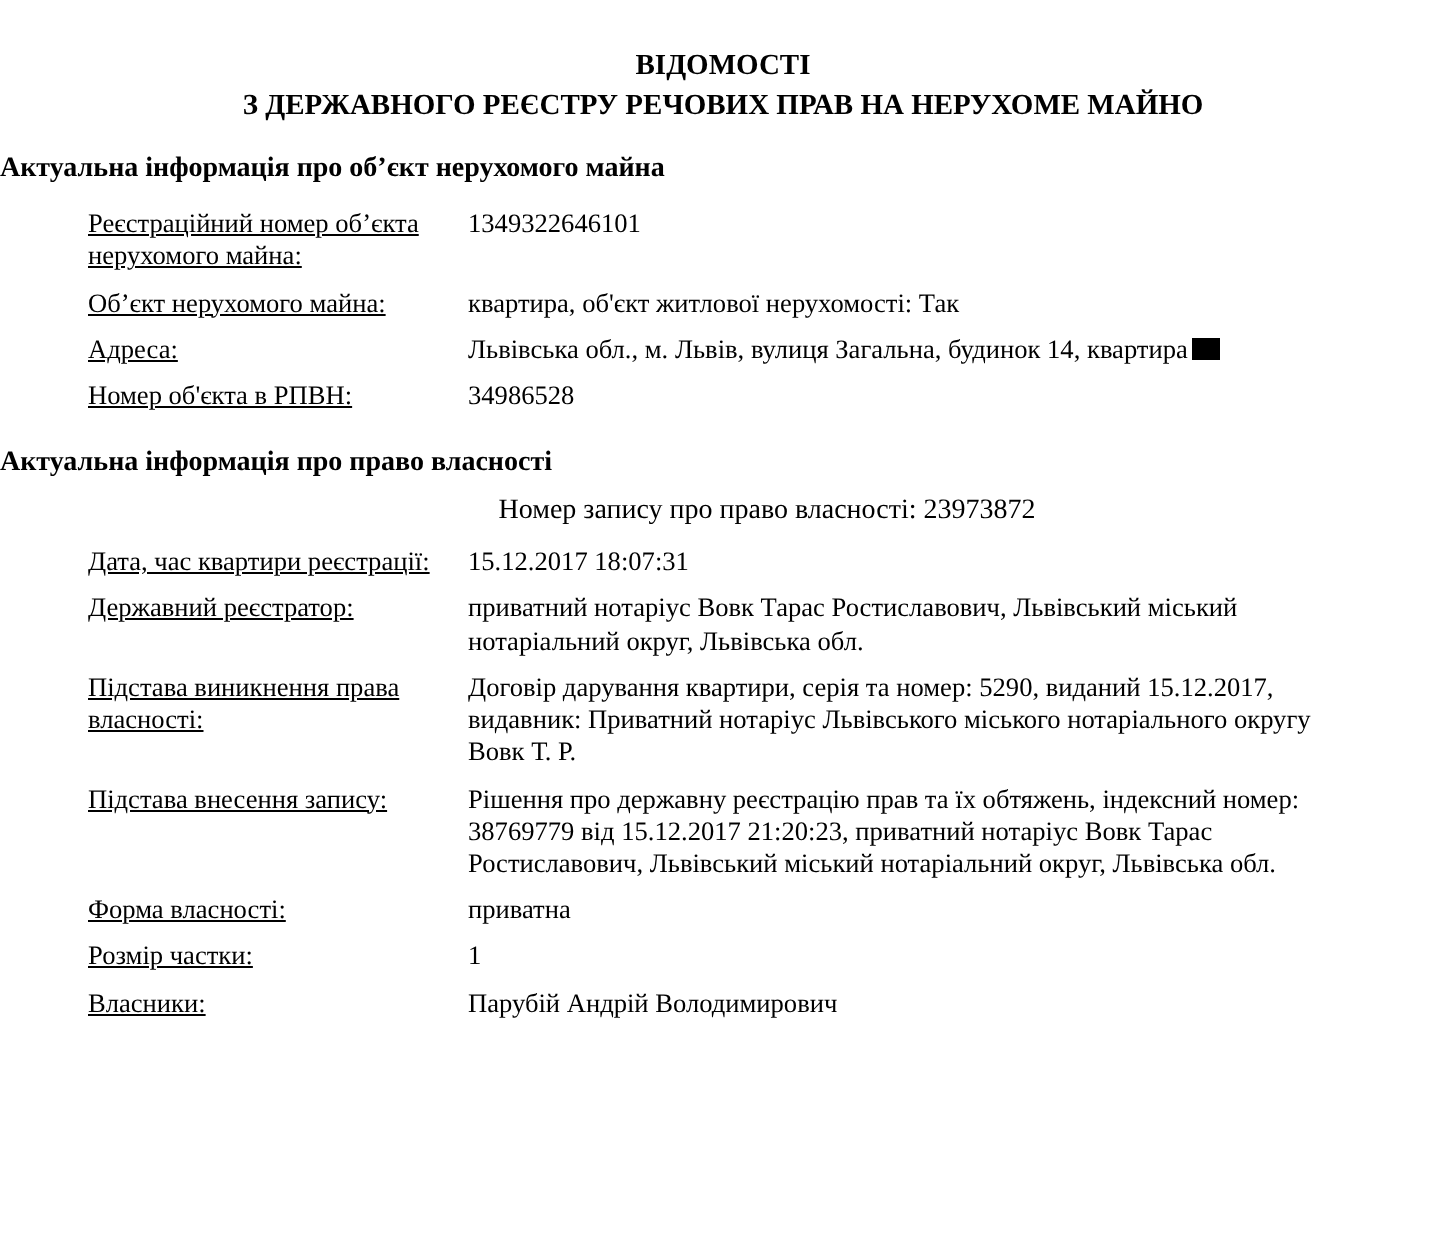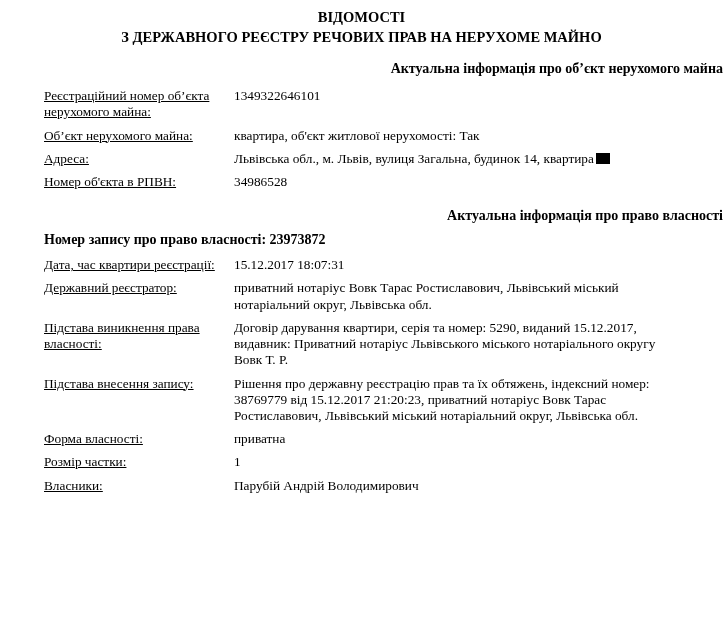--- a/index.html
+++ b/index.html
@@ -19,36 +19,37 @@
     width: 723px;
     height: 617px;
     padding: 0;
     box-sizing: border-box;
   }
   .title-block {
     text-align: center;
     font-weight: bold;
     font-size: 14.5px;
     line-height: 1.35;
-    padding-top: 8px;
+    padding-top: 24px;
   }
   .title-line {
     display: block;
   }
   .section-heading {
-    text-align: right;
+    text-align: left;
     font-weight: bold;
     font-size: 14px;
     margin-top: 14px;
     margin-bottom: 8px;
   }
   .record-number {
-    font-weight: bold;
+    font-weight: normal;
     font-size: 14px;
     margin: 6px 0 6px 44px;
+    text-align: center;
   }
   table.kv {
     border-collapse: collapse;
     margin-left: 44px;
     width: 640px;
   }
   table.kv td {
     vertical-align: top;
     padding: 3px 0 4px 0;
     font-size: 13.3px;

